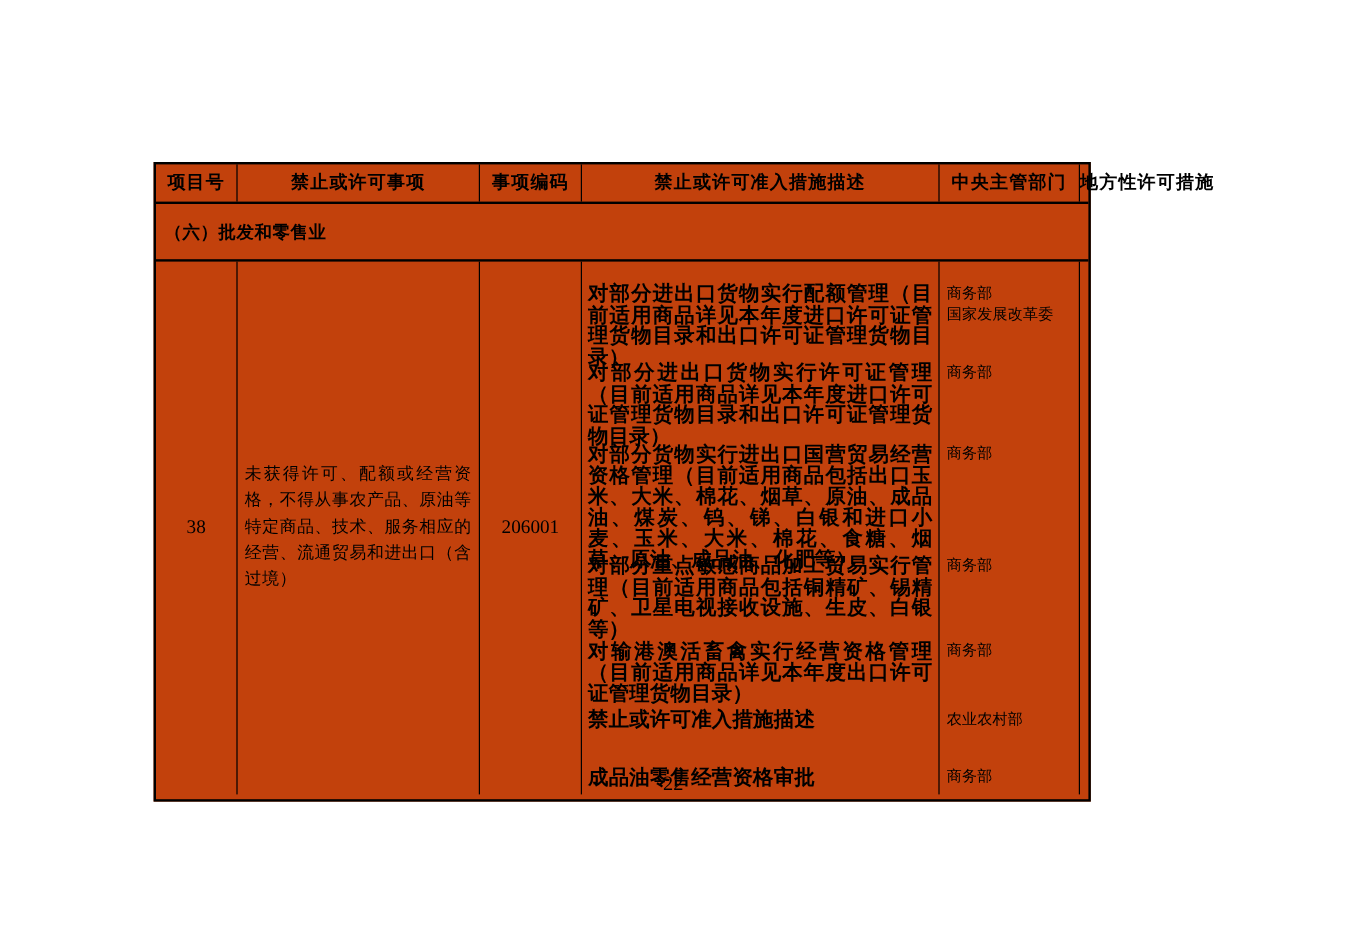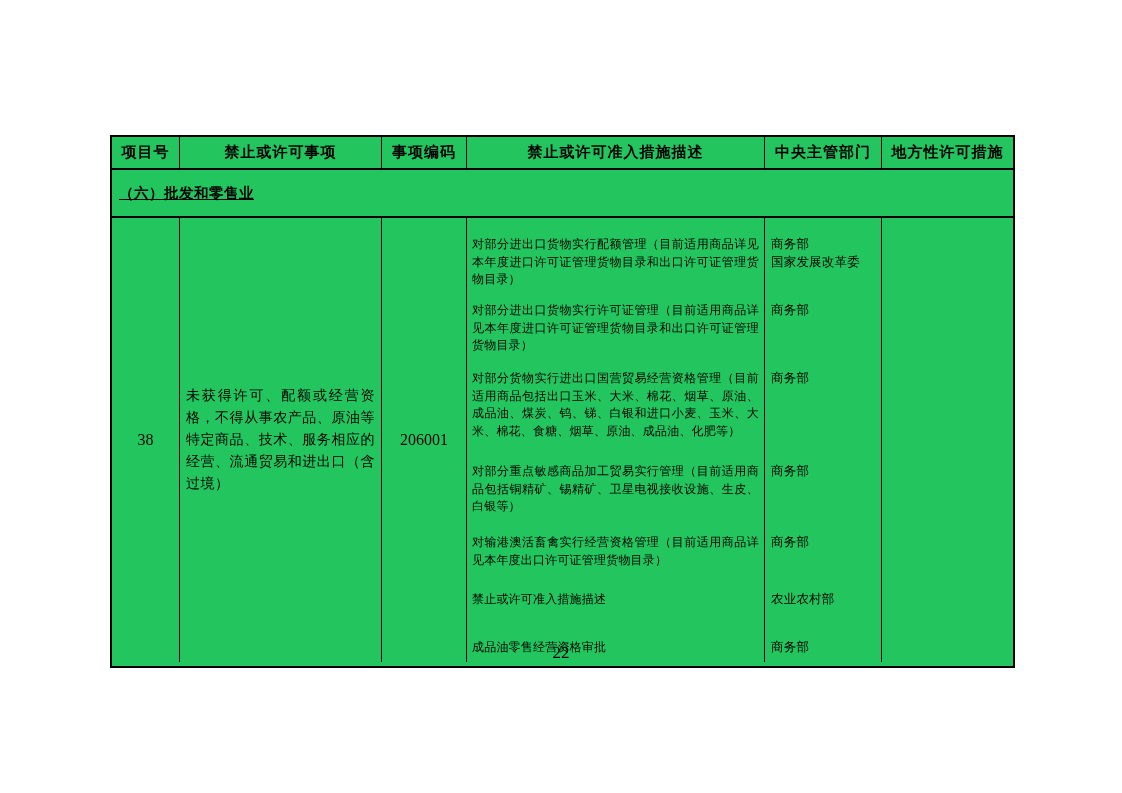--- a/index.html
+++ b/index.html
@@ -6,24 +6,24 @@
   html,body { width:1122px; height:793px; background:#ffffff; }
   body {
     position:relative;
     font-family:"Liberation Serif","DejaVu Serif",serif;
     color:#000;
     overflow:hidden;
   }
 
   .doc-table {
     position:absolute;
-    left:110px; top:135px;
-    width:905px; height:533px;
+    left:128px; top:135px;
+    width:781px; height:533px;
     border:2px solid #000;
-    background:#22c55e;
+    background:#c2410c;
   }
 
   .grid-row {
     display:grid;
     grid-template-columns:68px 202px 85px 298px 117px 1fr;
   }
 
   .c { border-right:1px solid #000; }
 
   
@@ -33,21 +33,21 @@
     font-weight:bold; font-size:15px; letter-spacing:1px;
     white-space:nowrap;
   }
 
   
   .section-row {
     height:48px; border-bottom:2px solid #000;
     display:flex; align-items:center;
     padding-left:7px;
   }
-  .section-title { font-weight:bold; font-size:14.5px; letter-spacing:0.5px;text-decoration:underline; }
+  .section-title { font-weight:bold; font-size:14.5px; letter-spacing:0.5px; }
 
   
   .data-row { height:444px; }
   .cell { position:relative; }
   .center-cell {
     display:flex; align-items:center; justify-content:center;
     font-size:16px;
   }
   .matter-cell {
     display:flex; align-items:center;
@@ -66,22 +66,23 @@
   .desc-col .mb:nth-child(1), .dept-col .mb:nth-child(1) { height:66px; }
   .desc-col .mb:nth-child(2), .dept-col .mb:nth-child(2) { height:68px; }
   .desc-col .mb:nth-child(3), .dept-col .mb:nth-child(3) { height:93px; }
   .desc-col .mb:nth-child(4), .dept-col .mb:nth-child(4) { height:71px; }
   .desc-col .mb:nth-child(5), .dept-col .mb:nth-child(5) { height:57px; }
   .desc-col .mb:nth-child(6), .dept-col .mb:nth-child(6) { height:48px; }
   .desc-col .mb:nth-child(7), .dept-col .mb:nth-child(7) { height:23px; }
 
   .desc {
     padding:0 5px 0 5px;
-    font-size:12px; line-height:17.5px; letter-spacing:0.2px;
+    font-size:17px; line-height:17.5px; letter-spacing:0.2px;
     text-align:justify;
+    font-weight:bold;
   }
   .dept {
     padding:0 4px 0 6px;
     font-size:12.5px; line-height:17.5px; letter-spacing:0.2px;
     white-space:pre-line;
   }
 
   .page-number {
     position:absolute;
     left:0; top:643px; width:1122px;

